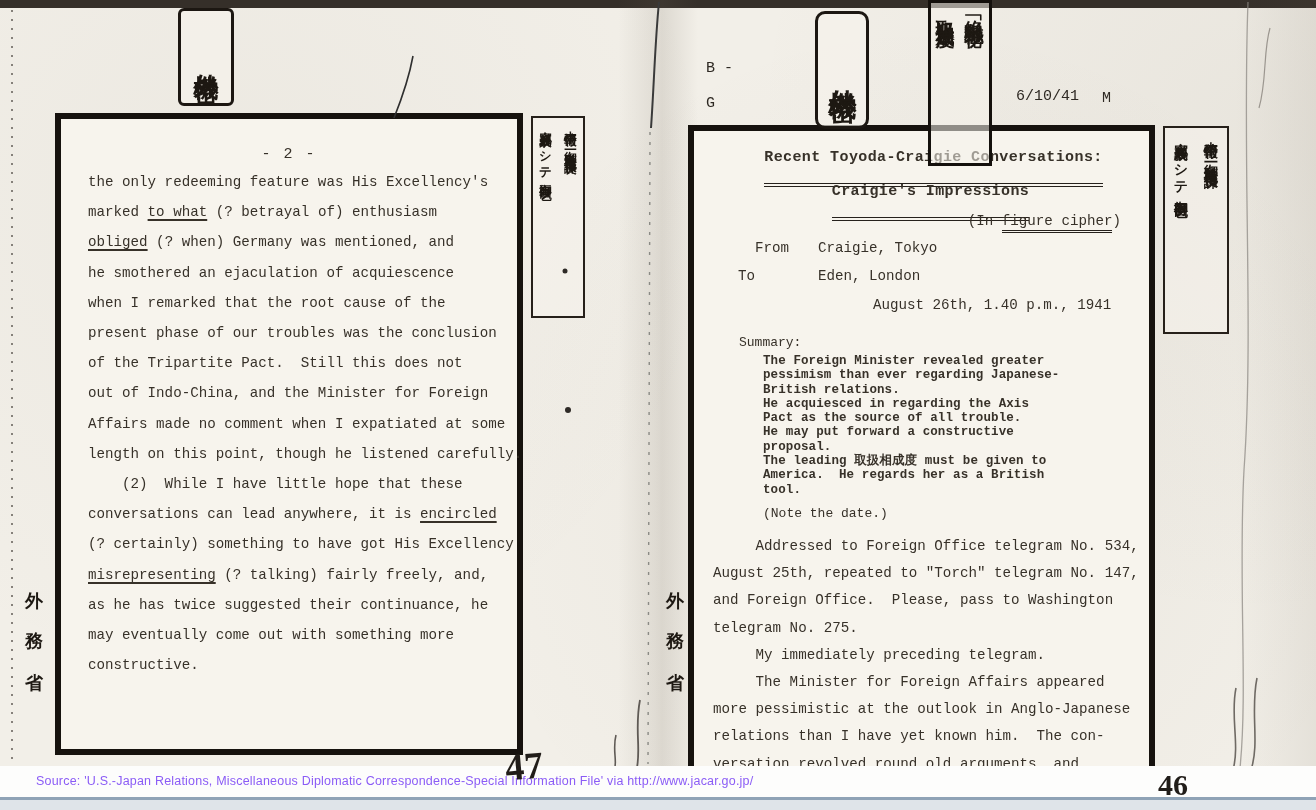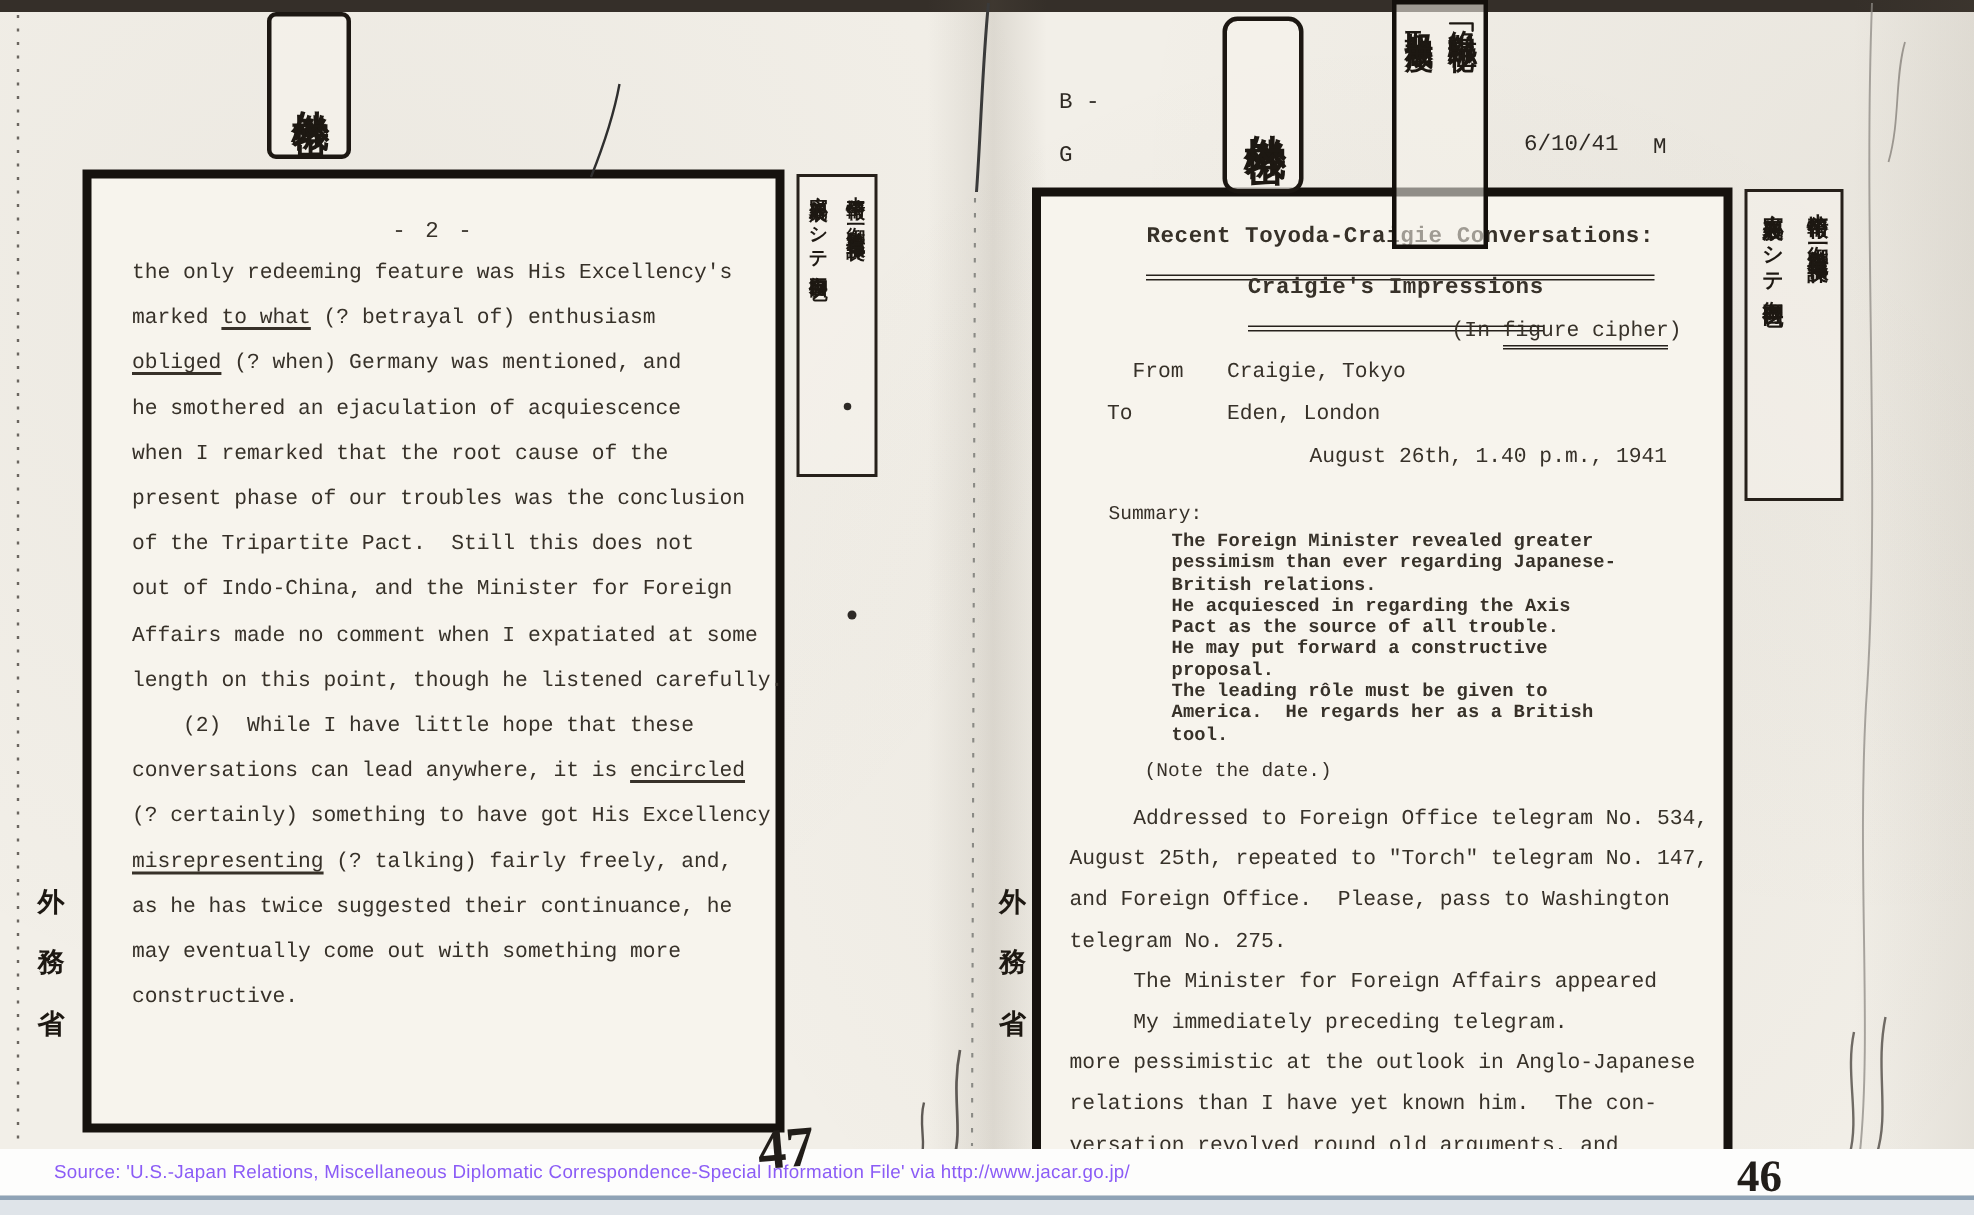--- a/index.html
+++ b/index.html
@@ -43,21 +43,21 @@
   .dbl-u{display:inline-block;border-bottom:4px double #26211c;padding-bottom:17px;}
   .rp-cipher{left:0;right:28px;top:82px;text-align:right;font-size:14.2px;}
   .cipher-u{border-bottom:3px double #26211c;padding-bottom:1px;}
   .rp-row{font-size:14.2px;}
   .rp-from{left:61px;top:109px;}
   .rp-from-v{left:124px;top:109px;}
   .rp-to{left:44px;top:137px;}
   .rp-to-v{left:124px;top:137px;}
   .rp-date{left:179px;top:166px;font-size:14.2px;}
   .rp-summary-label{left:45px;top:204px;font-size:13px;}
-  .rp-summary{left:69px;top:223px;font-size:12.5px;line-height:14.3px;font-weight:bold;letter-spacing:.1px;margin-left:18px;}
+  .rp-summary{left:69px;top:223px;font-size:12.5px;line-height:14.3px;font-weight:bold;letter-spacing:.1px;}
   .rp-note{left:69px;top:375px;font-size:13px;}
   .rp-body{left:19px;right:8px;top:402px;font-size:14.2px;line-height:27.2px;}
   
   .annot{font-size:15px;color:#2e2923;}
   .annot-b{left:706px;top:60px;}
   .annot-g{left:706px;top:95px;}
   .annot-date{left:1016px;top:88px;}
   .annot-m{left:1102px;top:90px;}
   
   .jp{font-family:"Liberation Serif",serif;color:#1d1812;}
@@ -130,32 +130,32 @@
   <div class="abs tw rp-date">August 26th, 1.40 p.m., 1941</div>
   <div class="abs tw rp-summary-label">Summary:</div>
   <div class="abs tw rp-summary">
       <div class="line"><span>The Foreign Minister revealed greater</span></div>
       <div class="line"><span>pessimism than ever regarding Japanese-</span></div>
       <div class="line"><span>British relations.</span></div>
       <div class="line"><span>He acquiesced in regarding the Axis</span></div>
       <div class="line"><span>Pact as the source of all trouble.</span></div>
       <div class="line"><span>He may put forward a constructive</span></div>
       <div class="line"><span>proposal.</span></div>
-      <div class="line"><span>The leading rôle must be given to</span></div>
+      <div class="line"><span>The leading 取扱相成度 must be given to</span></div>
       <div class="line"><span>America.  He regards her as a British</span></div>
       <div class="line"><span>tool.</span></div>
     </div>
   <div class="abs tw rp-note">(Note the date.)</div>
   <div class="abs tw rp-body">
       <div class="line"><span>     Addressed to Foreign Office telegram No. 534,</span></div>
       <div class="line"><span>August 25th, repeated to "Torch" telegram No. 147,</span></div>
       <div class="line"><span>and Foreign Office.  Please, pass to Washington</span></div>
       <div class="line"><span>telegram No. 275.</span></div>
+      <div class="line"><span>     My immediately preceding telegram.</span></div>
       <div class="line"><span>     The Minister for Foreign Affairs appeared</span></div>
-      <div class="line"><span>     My immediately preceding telegram.</span></div>
       <div class="line"><span>more pessimistic at the outlook in Anglo-Japanese</span></div>
       <div class="line"><span>relations than I have yet known him.  The con-</span></div>
       <div class="line"><span>versation revolved round old arguments, and</span></div>
     </div>
 </div>
 
 <div class="abs tw annot annot-b">B -</div>
 <div class="abs tw annot annot-g">G</div>
 <div class="abs tw annot annot-date">6/10/41</div>
 <div class="abs tw annot annot-m">M</div>

